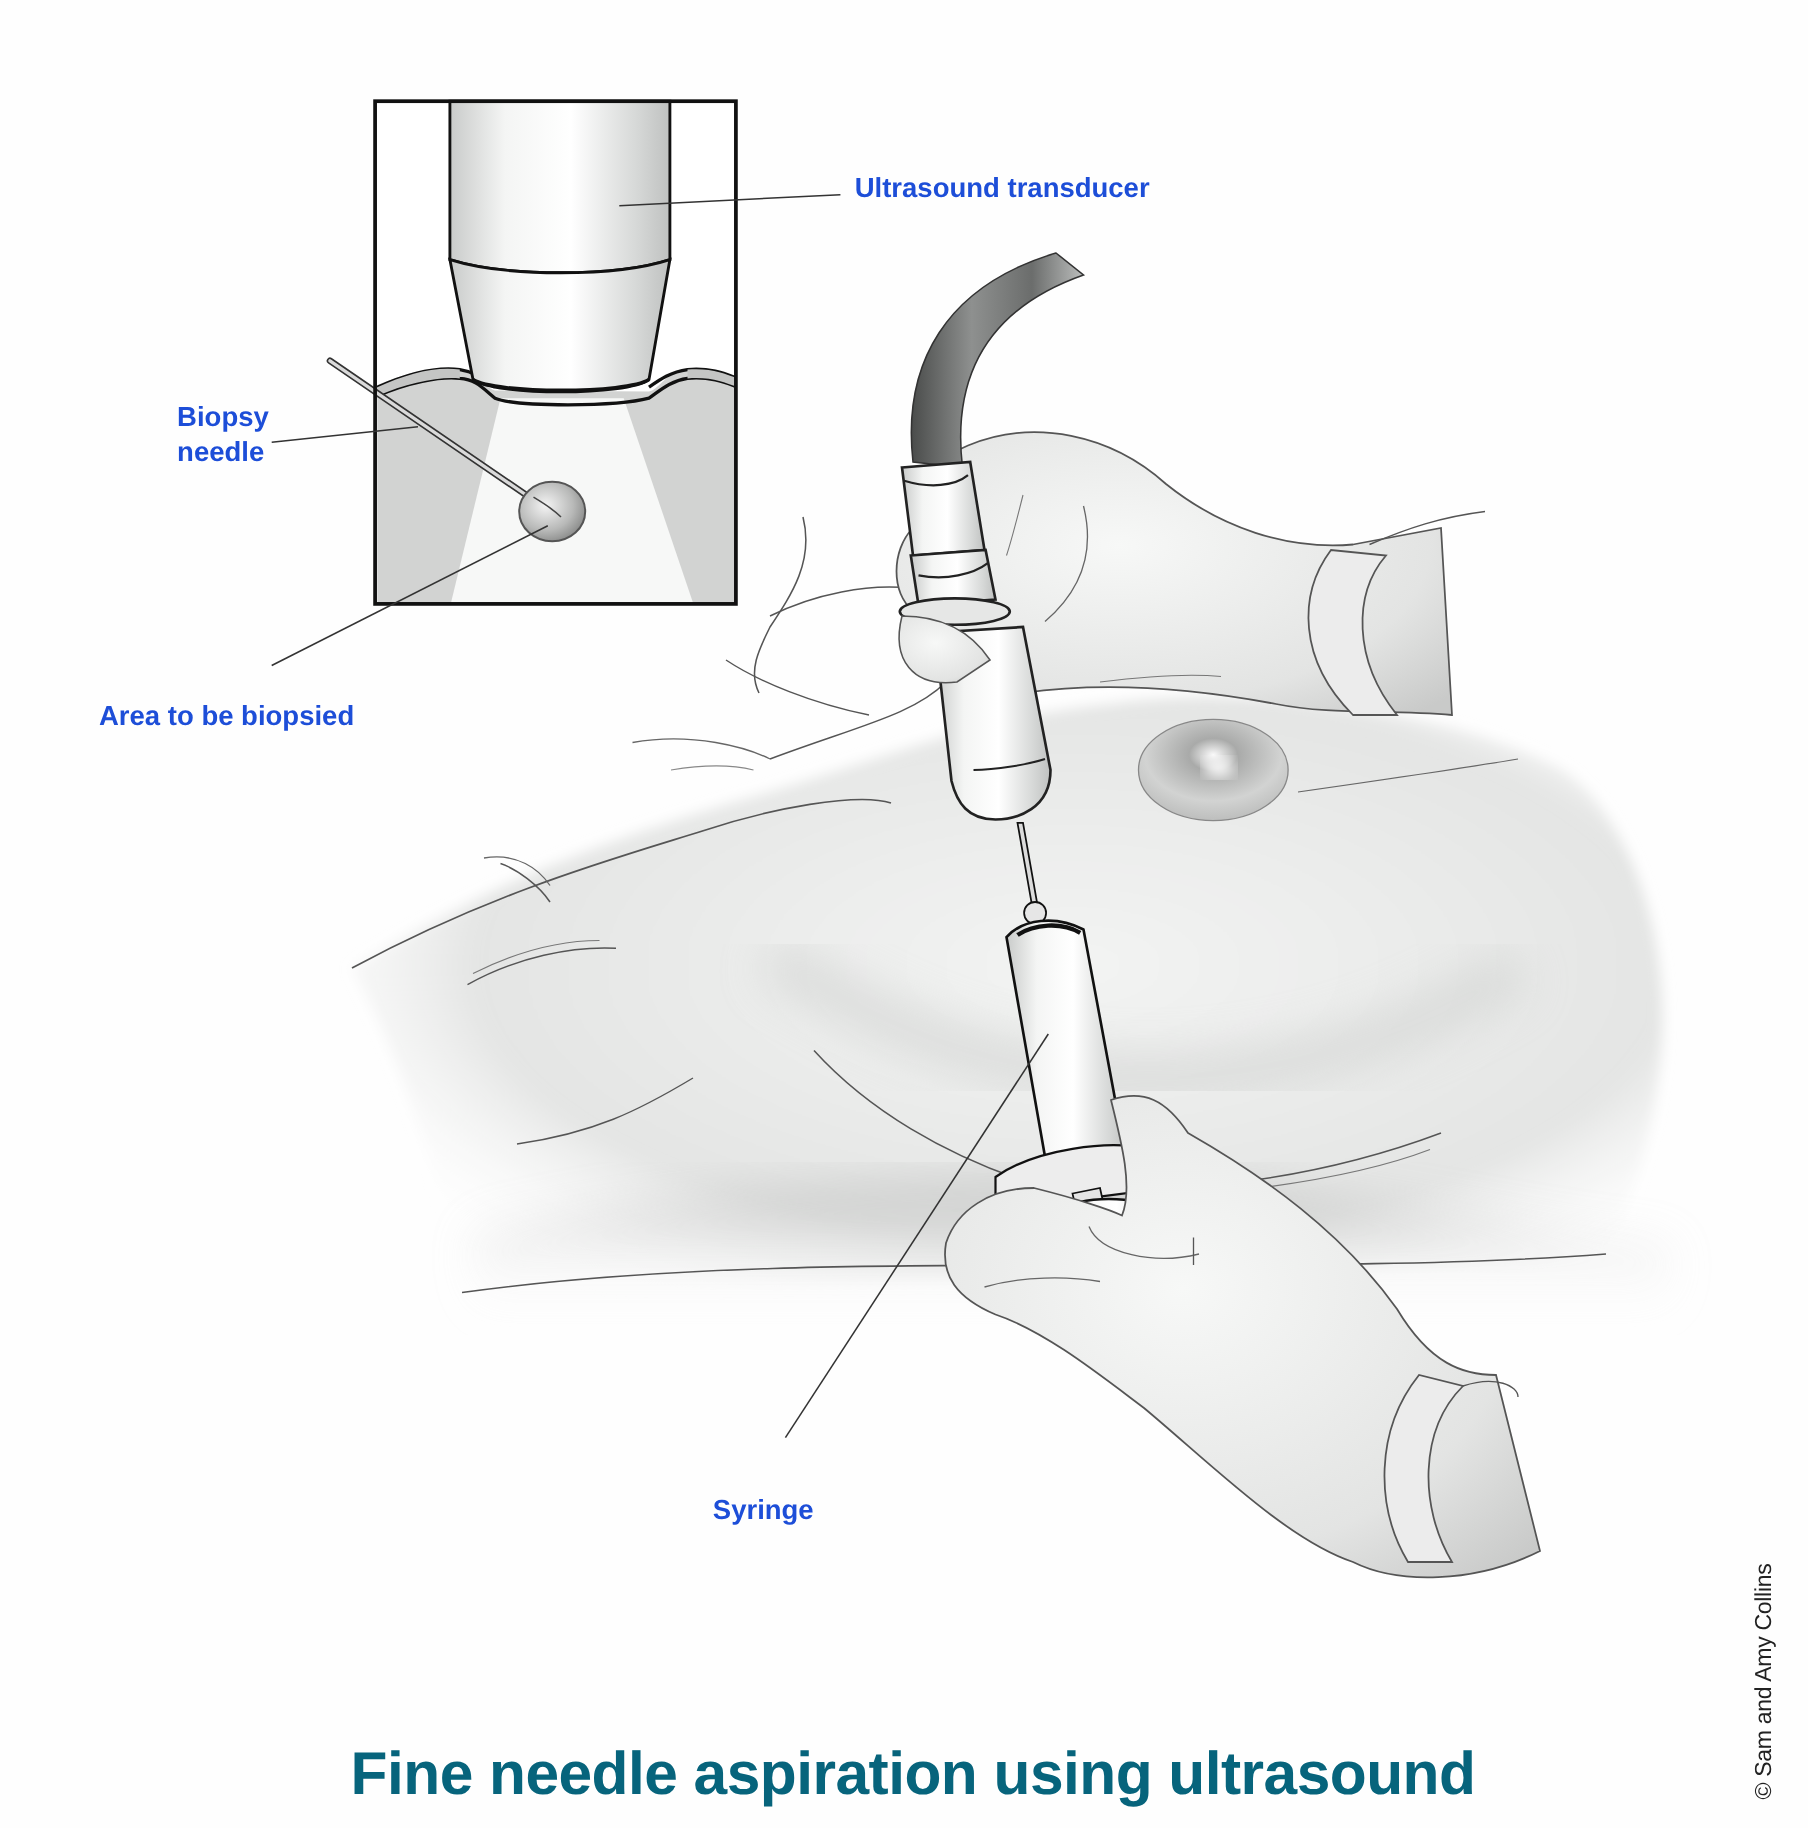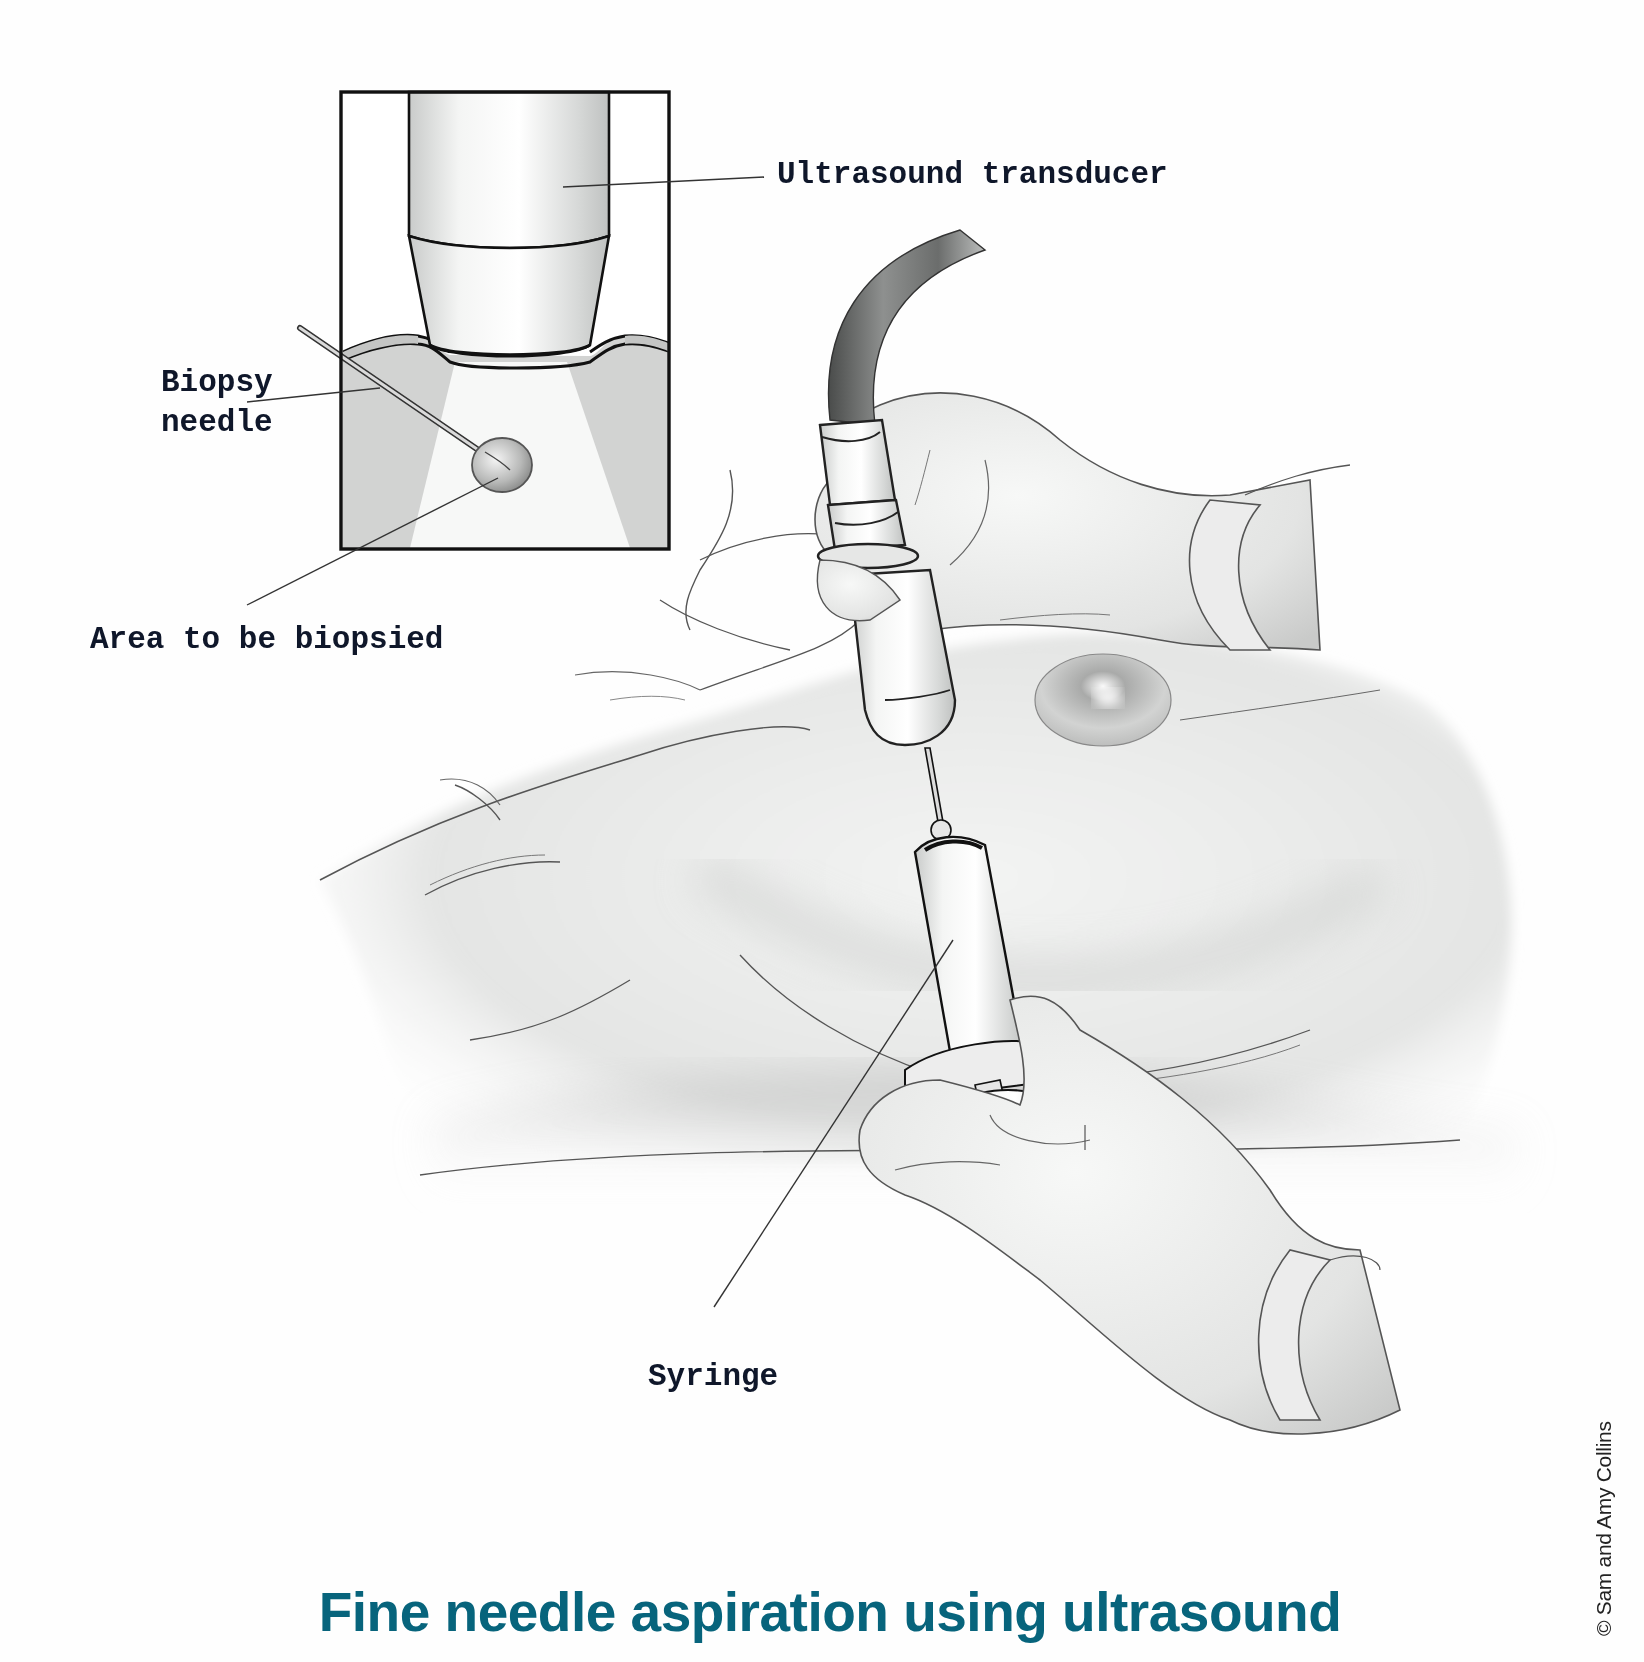--- a/index.html
+++ b/index.html
@@ -1,23 +1,23 @@
 <!DOCTYPE html>
 <html><head>
 <meta charset="utf-8">
 <style>
   html, body { margin: 0; padding: 0; background: #fefefe; }
   body { width: 1644px; height: 1662px; position: relative; overflow: hidden; }
   #canvas { position: absolute; left: 0; top: 0; width: 1644px; height: 1662px; }
   .label {
     position: absolute;
-    font-family: Liberation Mono, monospace;
+    font-family: Liberation Sans, sans-serif;
     font-weight: bold;
-    color: #0f172a;
-    font-size: 31px;
+    color: #1d4ed8;
+    font-size: 25px;
     line-height: 1.28;
     white-space: nowrap;
   }
   .title {
     position: absolute;
     left: 0; width: 1660px; top: 1580px;
     text-align: center;
     font-family: "Liberation Sans", sans-serif;
     font-weight: bold;
     font-size: 55px;
@@ -200,17 +200,17 @@
     <line x1="247" y1="605" x2="498" y2="478" stroke="#333" stroke-width="1.4"></line>
     <line x1="714" y1="1307" x2="953" y2="940" stroke="#333" stroke-width="1.4"></line>
   </g>
 </svg>
 
 <div class="label" style="left:777px; top:155px;">Ultrasound transducer</div>
 <div class="label" style="left:113px; top:363px;margin-left:48px;">
   <div>Biopsy</div>
   <div>needle</div>
 </div>
-<div class="label" style="left:90px; top:620px;">Area to be biopsied</div>
+<div class="label" style="left:90px; top:635px;">Area to be biopsied</div>
 <div class="label" style="left:648px; top:1322px;margin-top:35px;">Syringe</div>
 
 <div class="title" id="fig-title" style="color: rgb(7, 100, 124);">Fine needle aspiration using ultrasound</div>
 <div class="copyright">© Sam and Amy Collins</div>
 
 </body></html>

